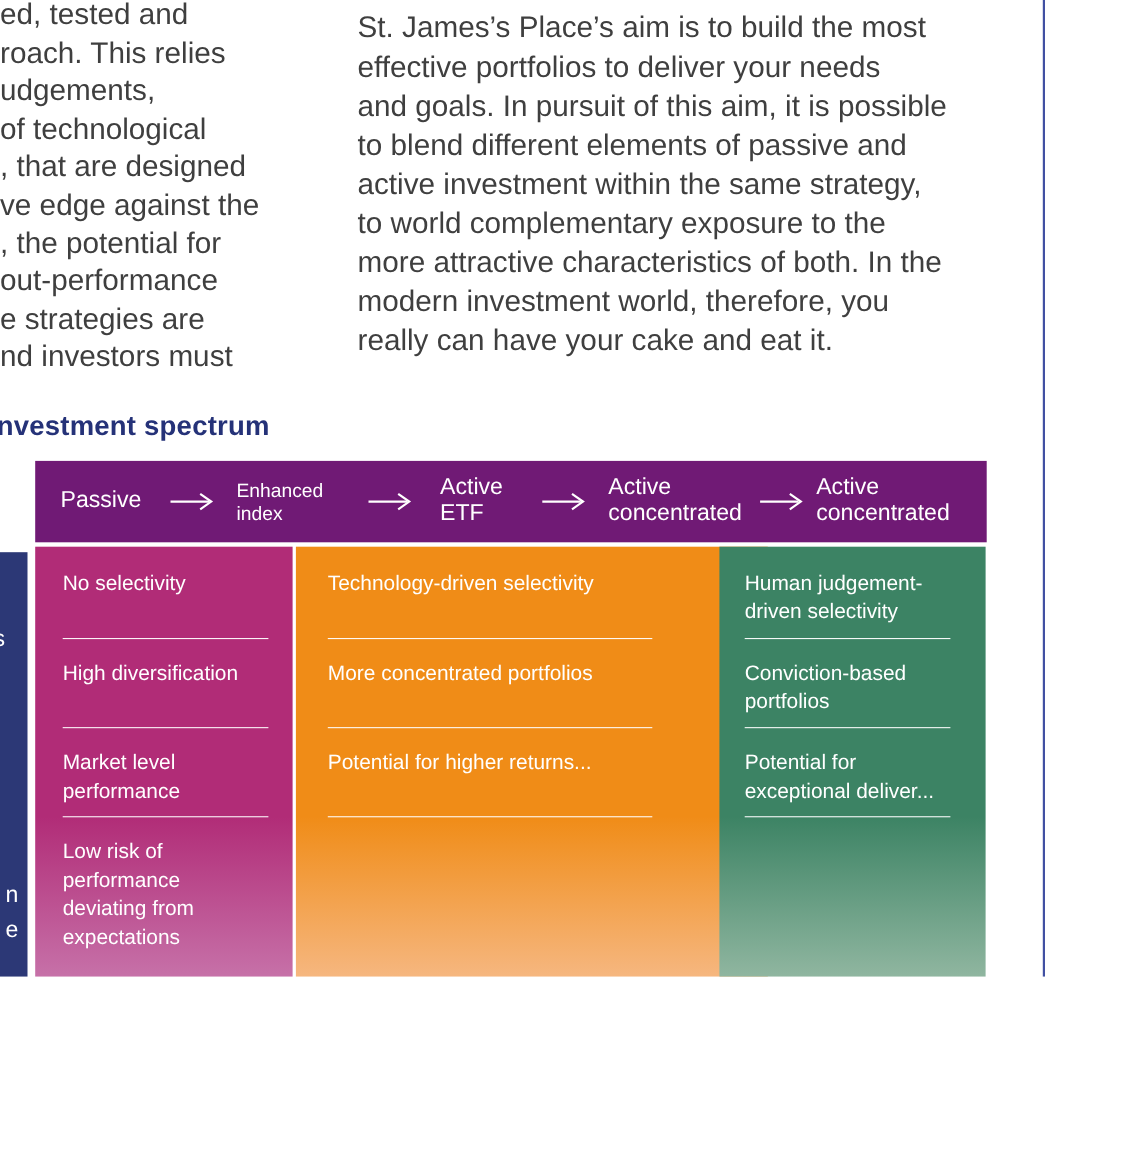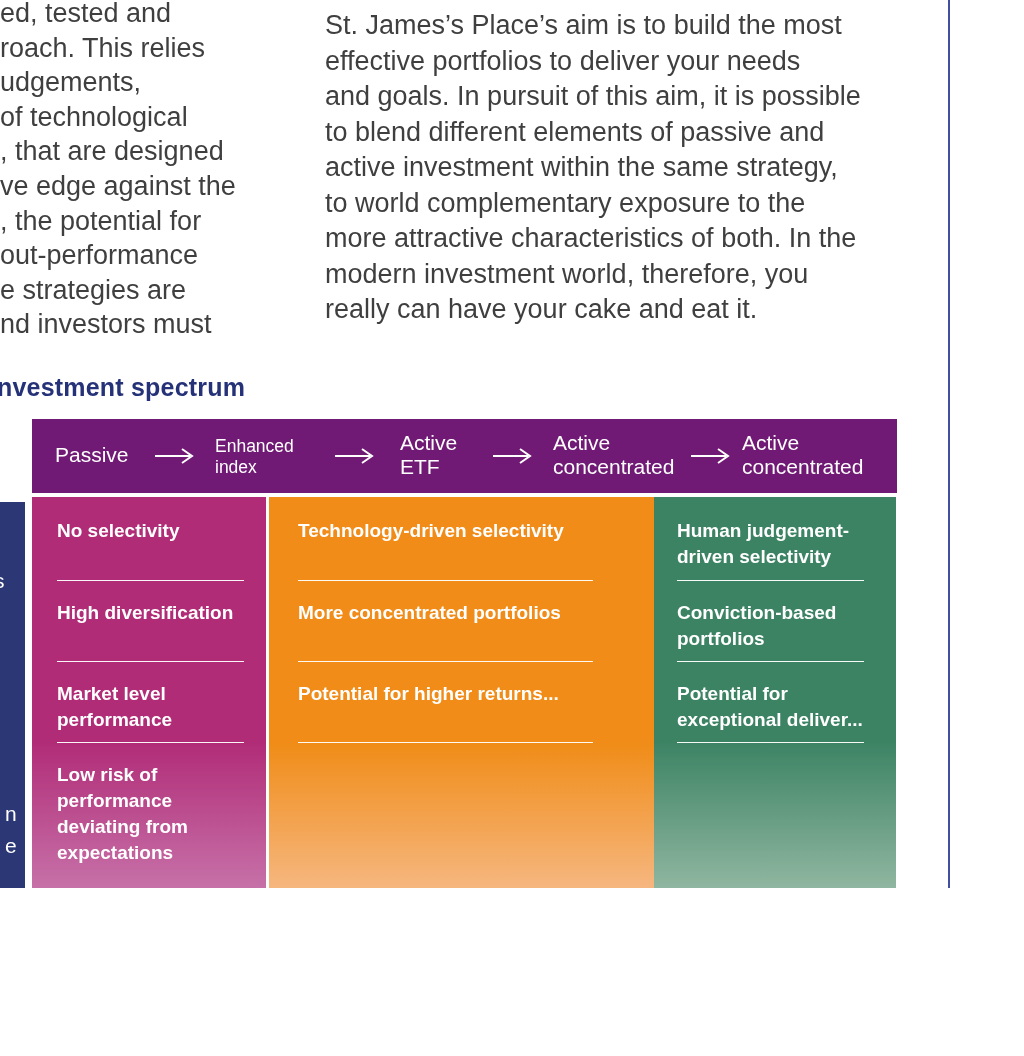--- a/index.html
+++ b/index.html
@@ -44,21 +44,21 @@
   }
   .frag { position:absolute; font-size:21px; line-height:22px; }
   .f1 { left:-6px; top:68px; }
   .f2 { left:5px;  top:301px; }
   .f3 { left:5px;  top:333px; }
 
   .col { position:absolute; top:78px; height:423px; color:#ffffff; }
   .col.magenta { left:32px;  width:234px; background:linear-gradient(180deg,#b12c77 0%,#b12c77 58%,#cb80b3 100%); }
   .col.orange  { left:269px; width:385px; background:linear-gradient(180deg,#f08c17 0%,#f08c17 58%,#f7c096 100%);padding-left:44px; }
   .col.green   { left:654px; width:242px; background:linear-gradient(180deg,#3c8364 0%,#3c8364 58%,#a2c1ad 100%); }
-  .item { position:absolute; font-size:19px; line-height:26px; font-weight:700; }
+  .item { position:absolute; font-size:19px; line-height:26px; font-weight:400; }
   .magenta .item { left:25px; width:192px; }
   .magenta .item.narrow { width:156px; }
   .orange  .item { left:29px; width:334px; }
   .green   .item { left:23px; width:198px; }
   .hr { position:absolute; height:1px; background:rgba(255,255,255,0.95); }
   .magenta .hr { left:25px; width:187px; }
   .orange  .hr { left:29px; width:295px; }
   .green   .hr { left:23px; width:187px; }
   .i1 { top:21px; } .i2 { top:103px; } .i3 { top:184px; } .i4 { top:265px; }
   .d1 { top:83px; } .d2 { top:164px; } .d3 { top:245px; }

